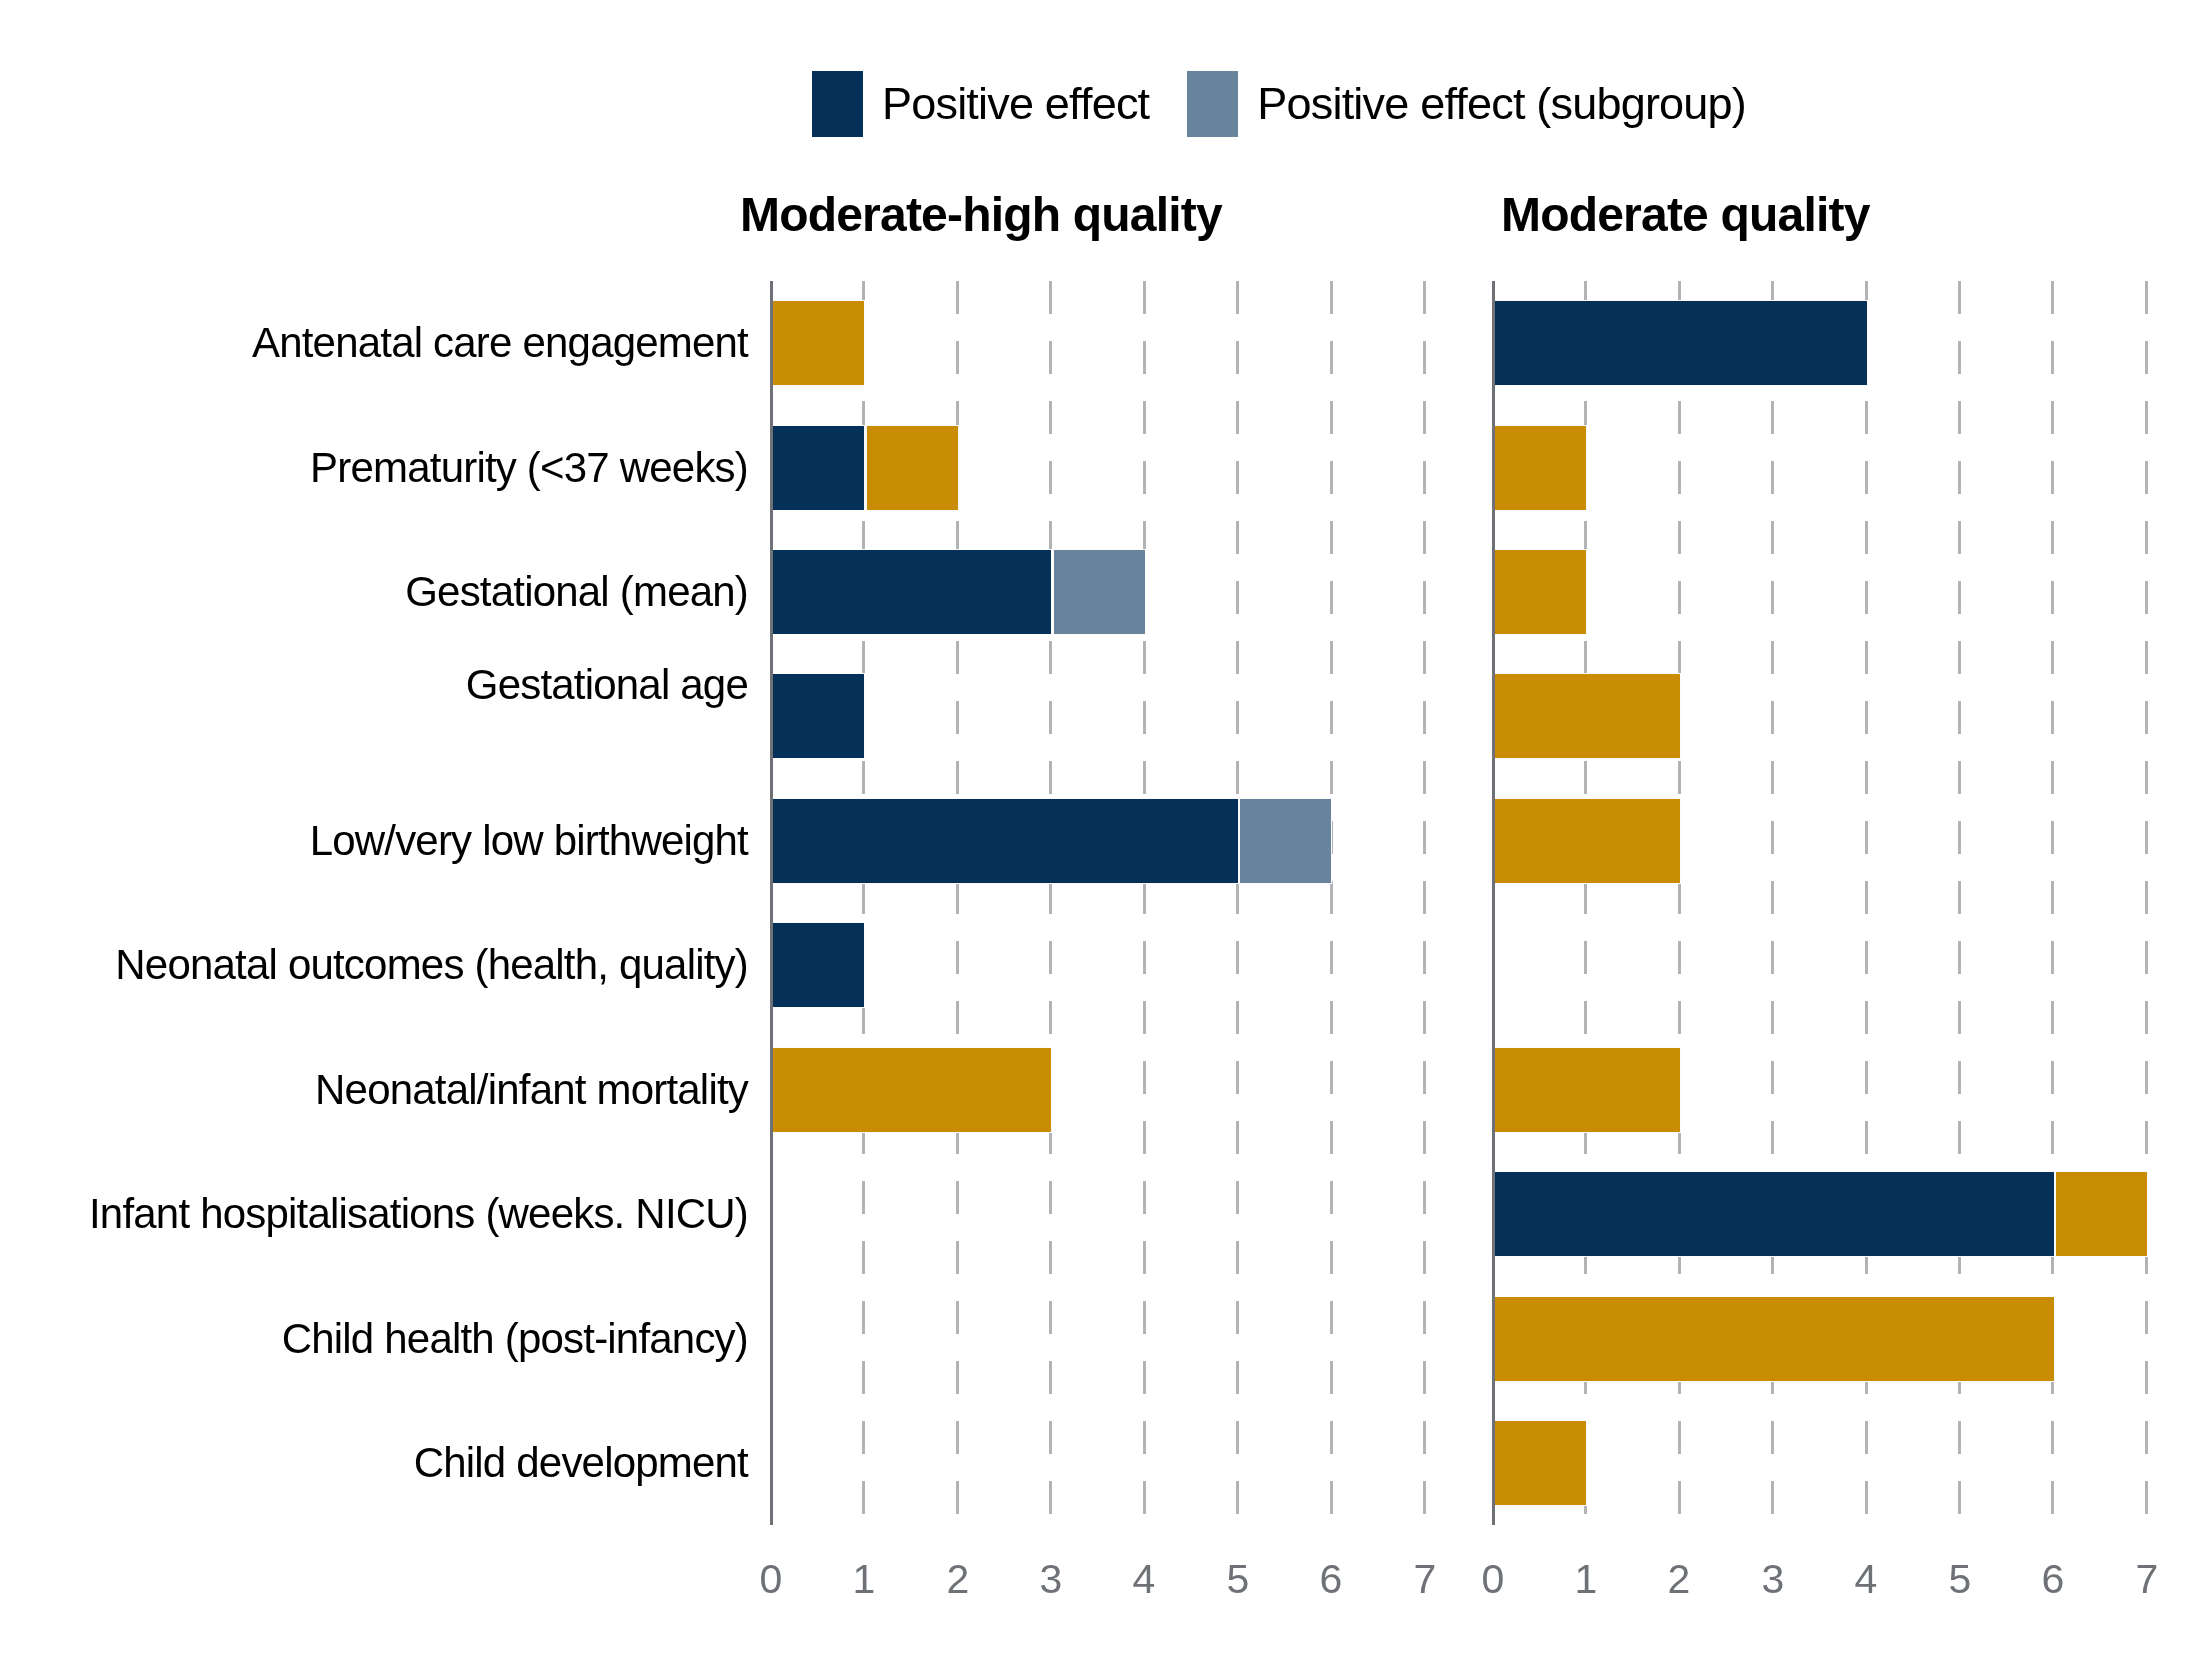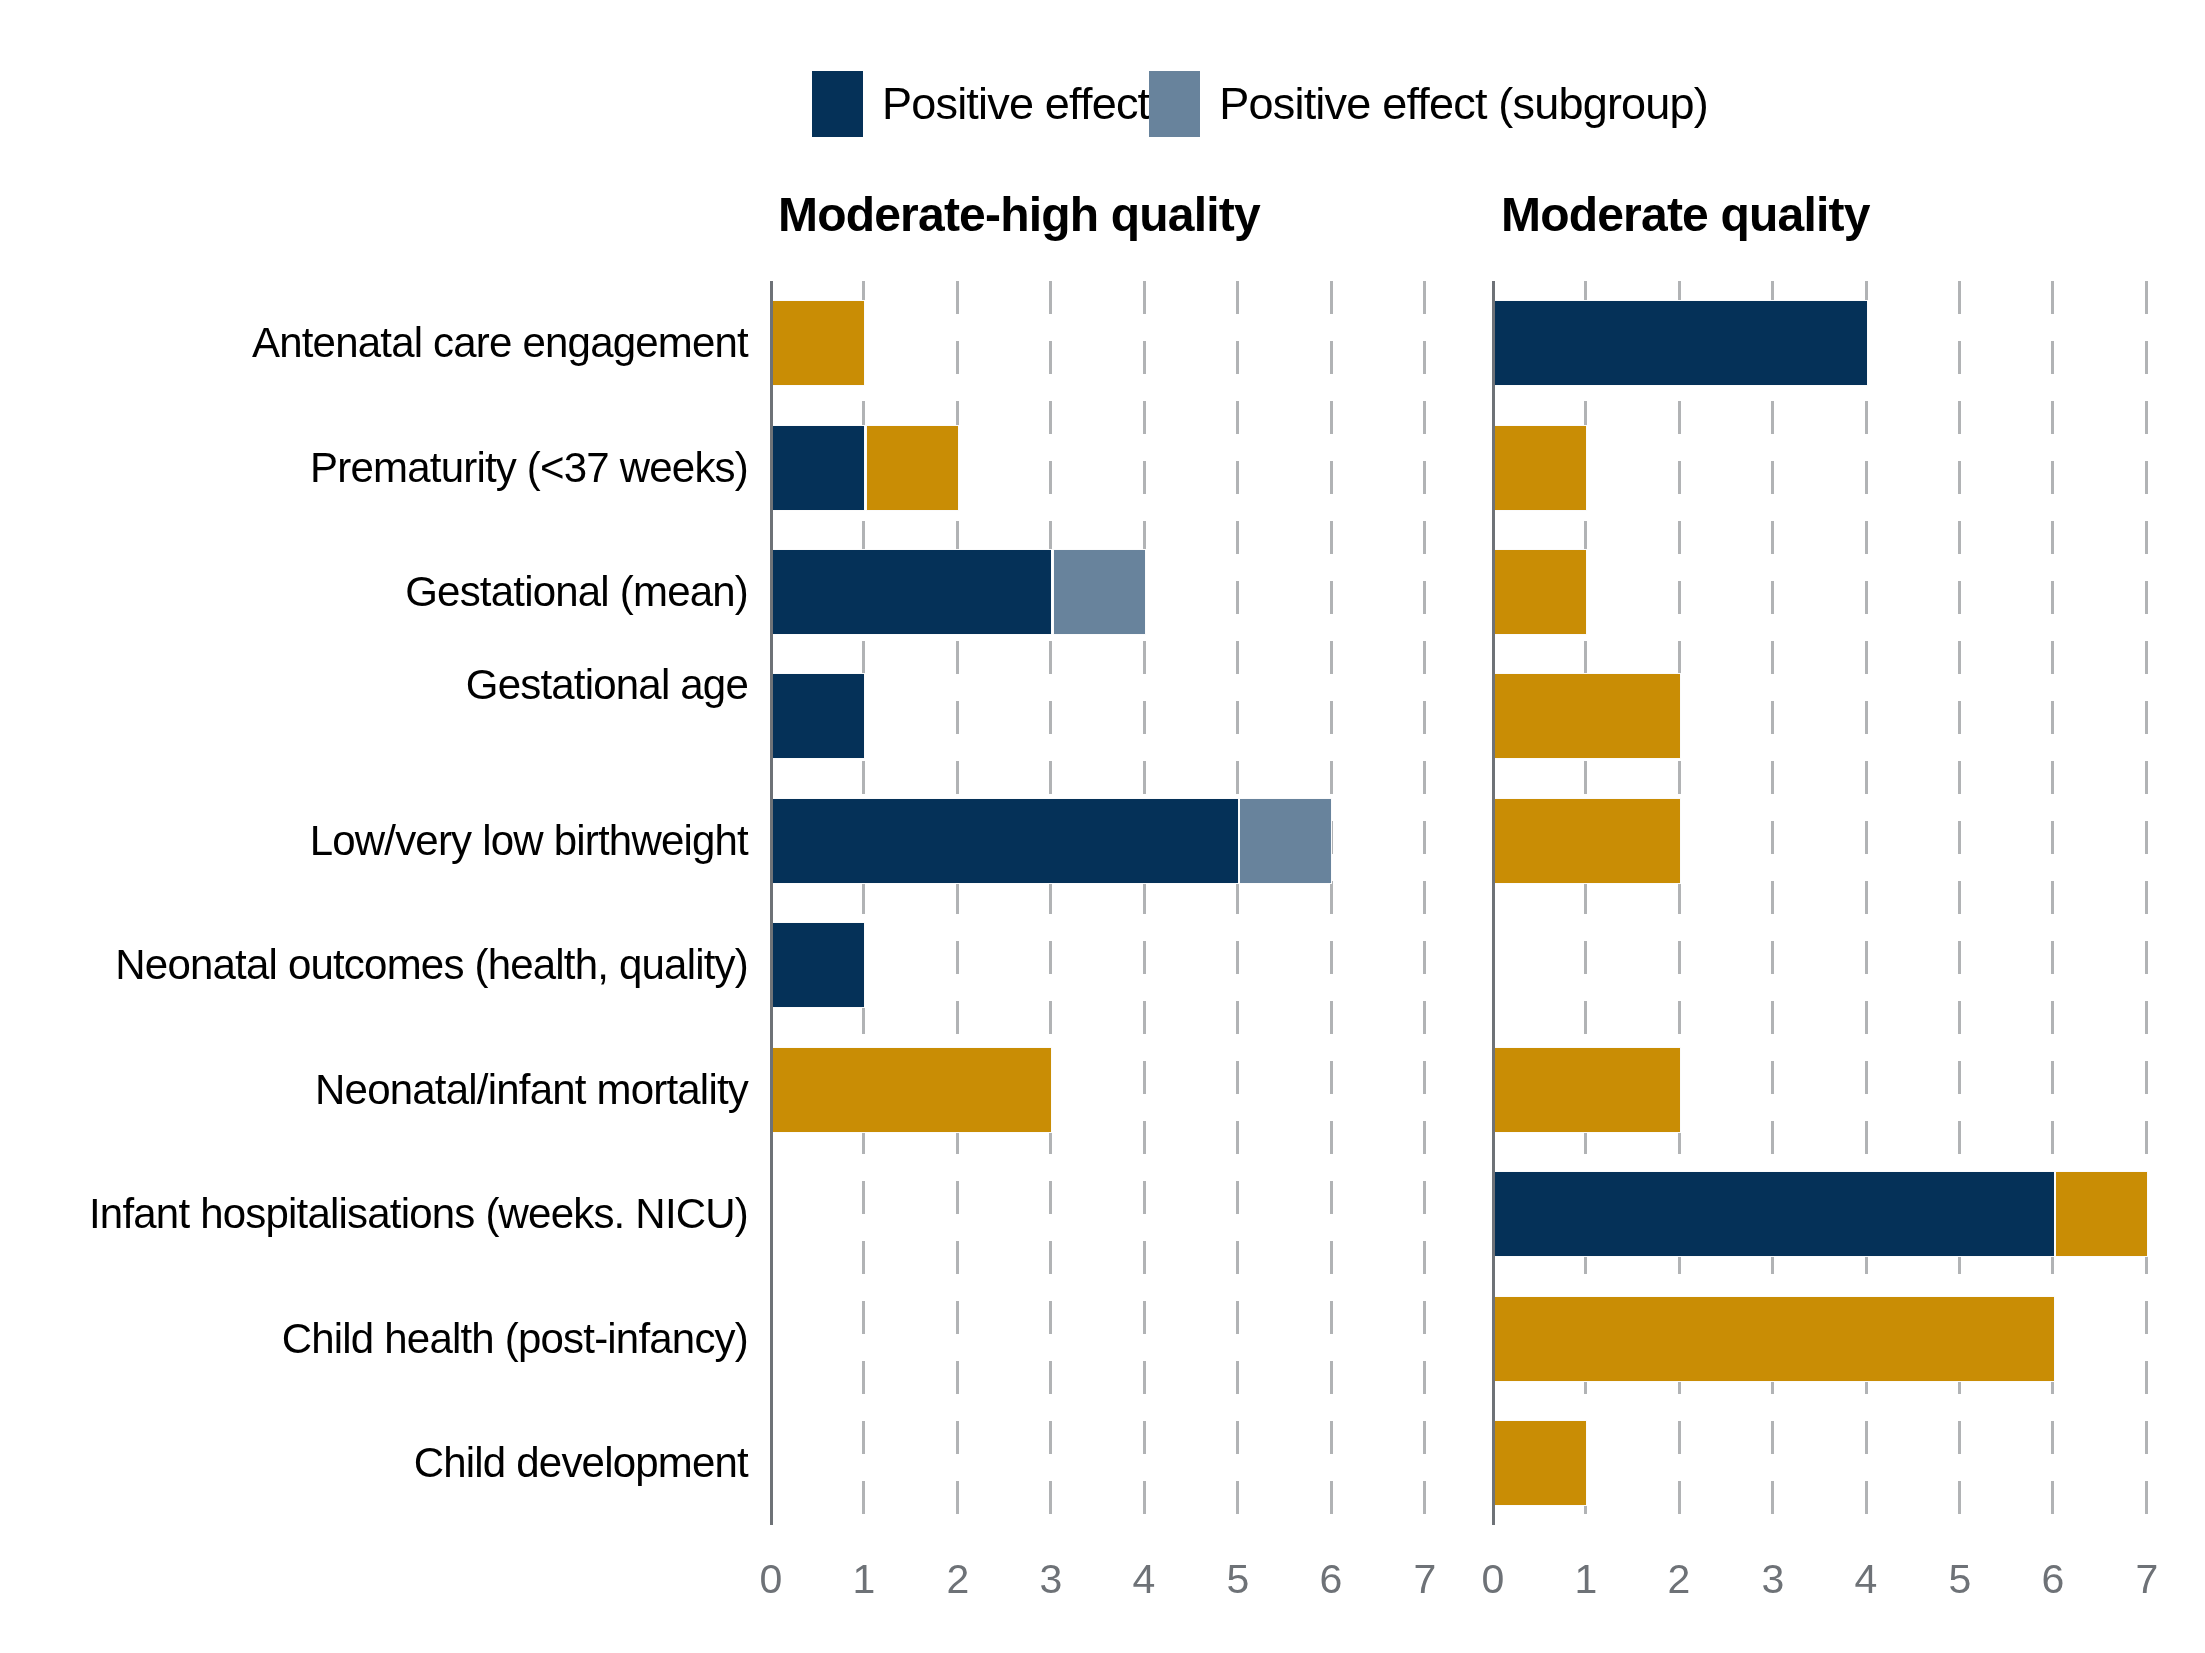--- a/index.html
+++ b/index.html
@@ -1,21 +1,21 @@
 <!DOCTYPE html>
 <html style="font-size:13.2px"><head>
 <meta charset="utf-8">
 <style>
   html,body{margin:0;padding:0;background:#ffffff;}
   .page{
     position:relative;width:2205px;height:1654px;background:#ffffff;overflow:hidden;
     font-family:"Liberation Sans", sans-serif;color:#000;
   }
   
-  .legend{position:absolute;left:812px;top:71px;display:flex;align-items:center;}
+  .legend{position:absolute;left:812px;top:71px;display:flex;align-items:center;gap:38px;}
   .legend-item{display:flex;align-items:center;gap:19px;}
   .legend-swatch{width:51px;height:66px;flex:0 0 auto;}
   .legend-label{font-size:45px;letter-spacing:-0.8px;white-space:nowrap;}
   
   .panel-title{position:absolute;top:187px;font-size:48px;font-weight:bold;letter-spacing:-0.8px;white-space:nowrap;}
   
   .cat-label{position:absolute;left:0;text-align:right;font-size:42px;letter-spacing:-0.8px;white-space:nowrap;}
   .gridline{position:absolute;width:3.3px;background:repeating-linear-gradient(to bottom,#b1b3b5 0px,#b1b3b5 33px,transparent 33px,transparent 60px);}
   .axis-line{position:absolute;width:3.3px;background:#6e7277;z-index:3;}
   .bar-seg{position:absolute;z-index:2;border:1.7px solid #fbfbfb;box-sizing:border-box;}
@@ -30,21 +30,21 @@
     <div class="legend-item">
       <span class="legend-swatch" style="background: rgb(5, 49, 88);"></span>
       <span class="legend-label">Positive effect</span>
     </div>
     <div class="legend-item">
       <span class="legend-swatch" style="background: rgb(104, 131, 156);"></span>
       <span class="legend-label">Positive effect (subgroup)</span>
     </div>
   </div>
 
-  <div class="panel-title" style="left:778px;">Moderate-high quality</div>
+  <div class="panel-title" style="left:740px;">Moderate-high quality</div>
   <div class="panel-title" style="left:1501px;">Moderate quality</div>
 
   <div id="plot">
       <div class="cat-label" style="width: 748px; top: 314px; line-height: 58px; height: 58px;">Antenatal care engagement</div>
       <div class="cat-label" style="width: 748px; top: 439px; line-height: 58px; height: 58px;">Prematurity (&lt;37 weeks)</div>
       <div class="cat-label" style="width: 748px; top: 563px; line-height: 58px; height: 58px;">Gestational (mean)</div>
       <div class="cat-label" style="width: 748px; top: 656px; line-height: 58px; height: 58px;">Gestational age</div>
       <div class="cat-label" style="width: 748px; top: 812px; line-height: 58px; height: 58px;">Low/very low birthweight</div>
       <div class="cat-label" style="width: 748px; top: 936px; line-height: 58px; height: 58px;">Neonatal outcomes (health, quality)</div>
       <div class="cat-label" style="width: 748px; top: 1061px; line-height: 58px; height: 58px;">Neonatal/infant mortality</div>

